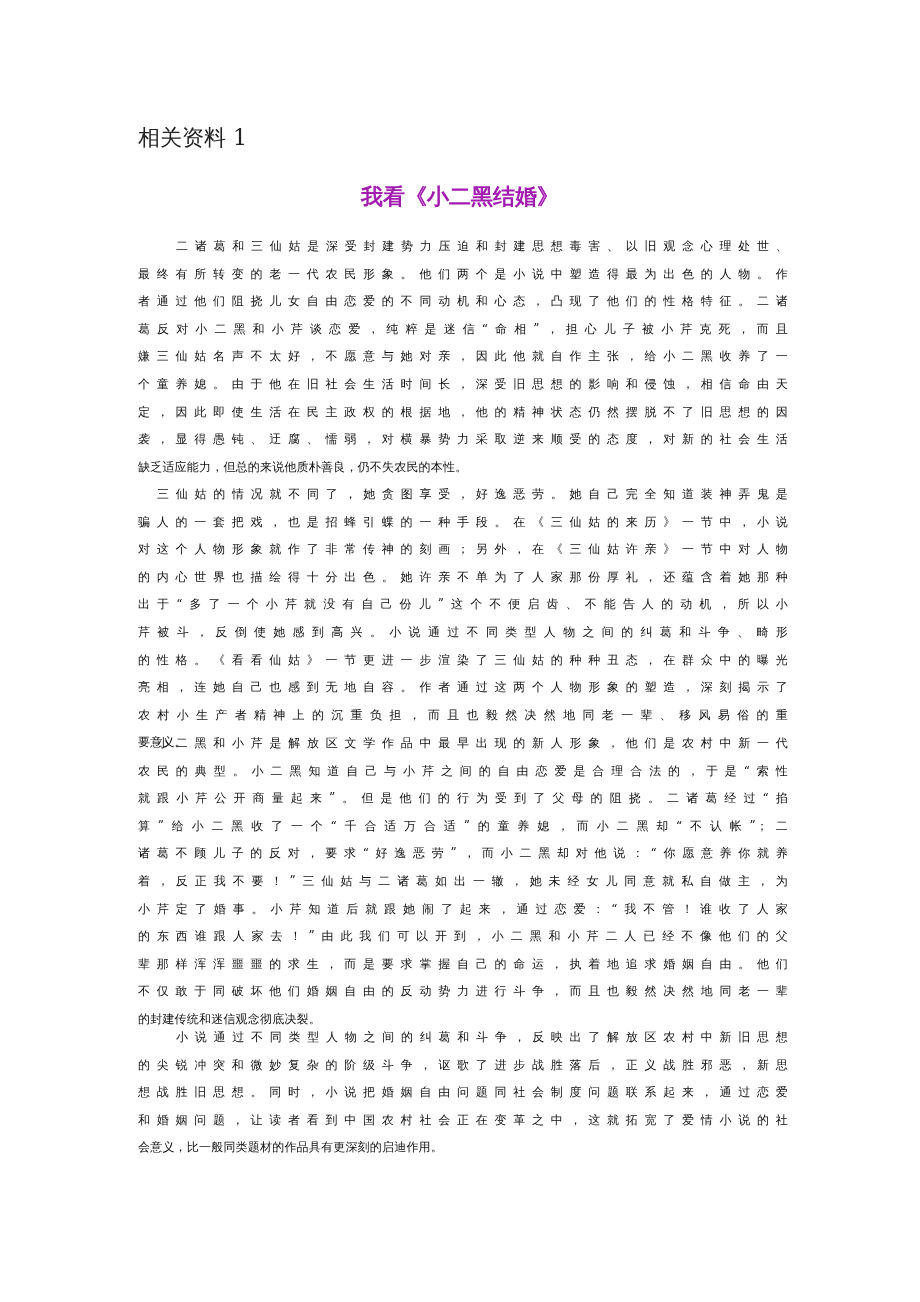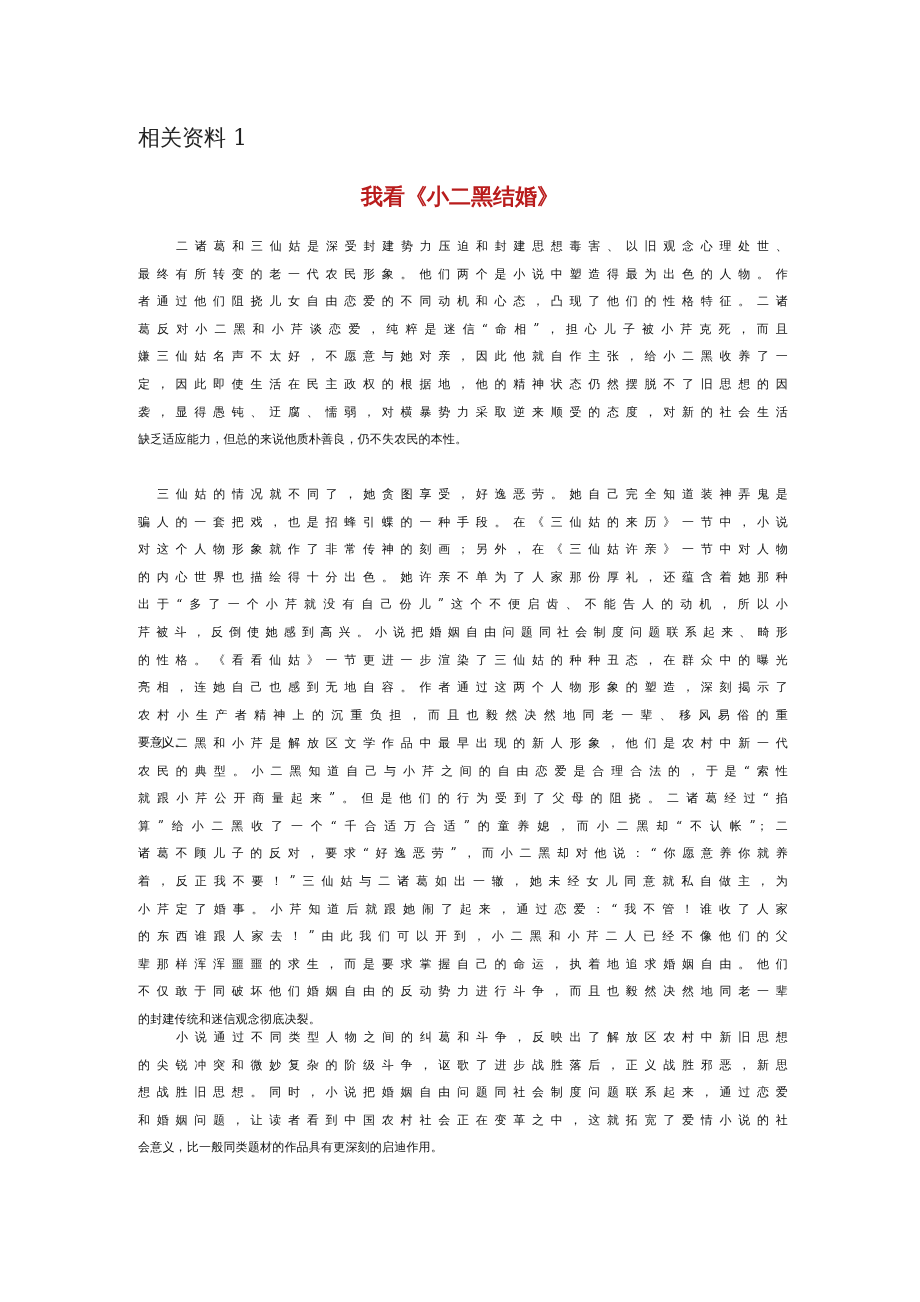--- a/index.html
+++ b/index.html
@@ -9,21 +9,21 @@
     color: #111111;
   }
   .page { position: absolute; left: 0; top: 0; width: 920px; height: 1142px; background: #fff; }
   .section-label {
     position: absolute; left: 138px; top: 122px;
     font-size: 22px; line-height: 32px; color: #222;
     font-family: "DejaVu Serif", serif;
   }
   .doc-title {
     position: absolute; left: 0; top: 181px; width: 920px; text-align: center;
-    font-size: 22px; line-height: 32px; font-weight: bold; color: #b91c1c;
+    font-size: 22px; line-height: 32px; font-weight: bold; color: #a21caf;
     font-family: "DejaVu Sans", sans-serif;
   }
   .para { position: absolute; left: 138px; width: 650px; }
   .line {
     display: block; white-space: nowrap;
     font-size: 12px; line-height: 27.6px; height: 27.6px;
     text-align: justify; text-align-last: justify;
     letter-spacing: 0.2px;
   }
   .line.last { text-align-last: left; }
@@ -38,32 +38,33 @@
   <div class="section-label">相关资料 1</div>
 
   <div class="doc-title">我看《小二黑结婚》</div>
 
   <div class="para" style="top:233px;">
     <span class="line ind2">二诸葛和三仙姑是深受封建势力压迫和封建思想毒害、以旧观念心理处世、</span>
     <span class="line">最终有所转变的老一代农民形象。他们两个是小说中塑造得最为出色的人物。作</span>
     <span class="line">者通过他们阻挠儿女自由恋爱的不同动机和心态，凸现了他们的性格特征。二诸</span>
     <span class="line">葛反对小二黑和小芹谈恋爱，纯粹是迷信“命相”，担心儿子被小芹克死，而且</span>
     <span class="line">嫌三仙姑名声不太好，不愿意与她对亲，因此他就自作主张，给小二黑收养了一</span>
+    <span class="line">个童养媳。由于他在旧社会生活时间长，深受旧思想的影响和侵蚀，相信命由天</span>
     <span class="line">定，因此即使生活在民主政权的根据地，他的精神状态仍然摆脱不了旧思想的因</span>
     <span class="line">袭，显得愚钝、迂腐、懦弱，对横暴势力采取逆来顺受的态度，对新的社会生活</span>
     <span class="line last">缺乏适应能力，但总的来说他质朴善良，仍不失农民的本性。</span>
   </div>
 
   <div class="para" style="top:481px;">
     <span class="line ind1">三仙姑的情况就不同了，她贪图享受，好逸恶劳。她自己完全知道装神弄鬼是</span>
     <span class="line">骗人的一套把戏，也是招蜂引蝶的一种手段。在《三仙姑的来历》一节中，小说</span>
     <span class="line">对这个人物形象就作了非常传神的刻画；另外，在《三仙姑许亲》一节中对人物</span>
     <span class="line">的内心世界也描绘得十分出色。她许亲不单为了人家那份厚礼，还蕴含着她那种</span>
     <span class="line">出于“多了一个小芹就没有自己份儿”这个不便启齿、不能告人的动机，所以小</span>
-    <span class="line">芹被斗，反倒使她感到高兴。小说把婚姻自由问题同社会制度问题联系起来、畸形</span>
+    <span class="line">芹被斗，反倒使她感到高兴。小说通过不同类型人物之间的纠葛和斗争、畸形</span>
     <span class="line">的性格。《看看仙姑》一节更进一步渲染了三仙姑的种种丑态，在群众中的曝光</span>
     <span class="line">亮相，连她自己也感到无地自容。作者通过这两个人物形象的塑造，深刻揭示了</span>
     <span class="line">农村小生产者精神上的沉重负担，而且也毅然决然地同老一辈、移风易俗的重</span>
     <span class="line last">要意义。</span>
   </div>
 
   <div class="para" style="top:730px;">
     <span class="line ind1">小二黑和小芹是解放区文学作品中最早出现的新人形象，他们是农村中新一代</span>
     <span class="line">农民的典型。小二黑知道自己与小芹之间的自由恋爱是合理合法的，于是“索性</span>
     <span class="line">就跟小芹公开商量起来”。但是他们的行为受到了父母的阻挠。二诸葛经过“掐</span>

